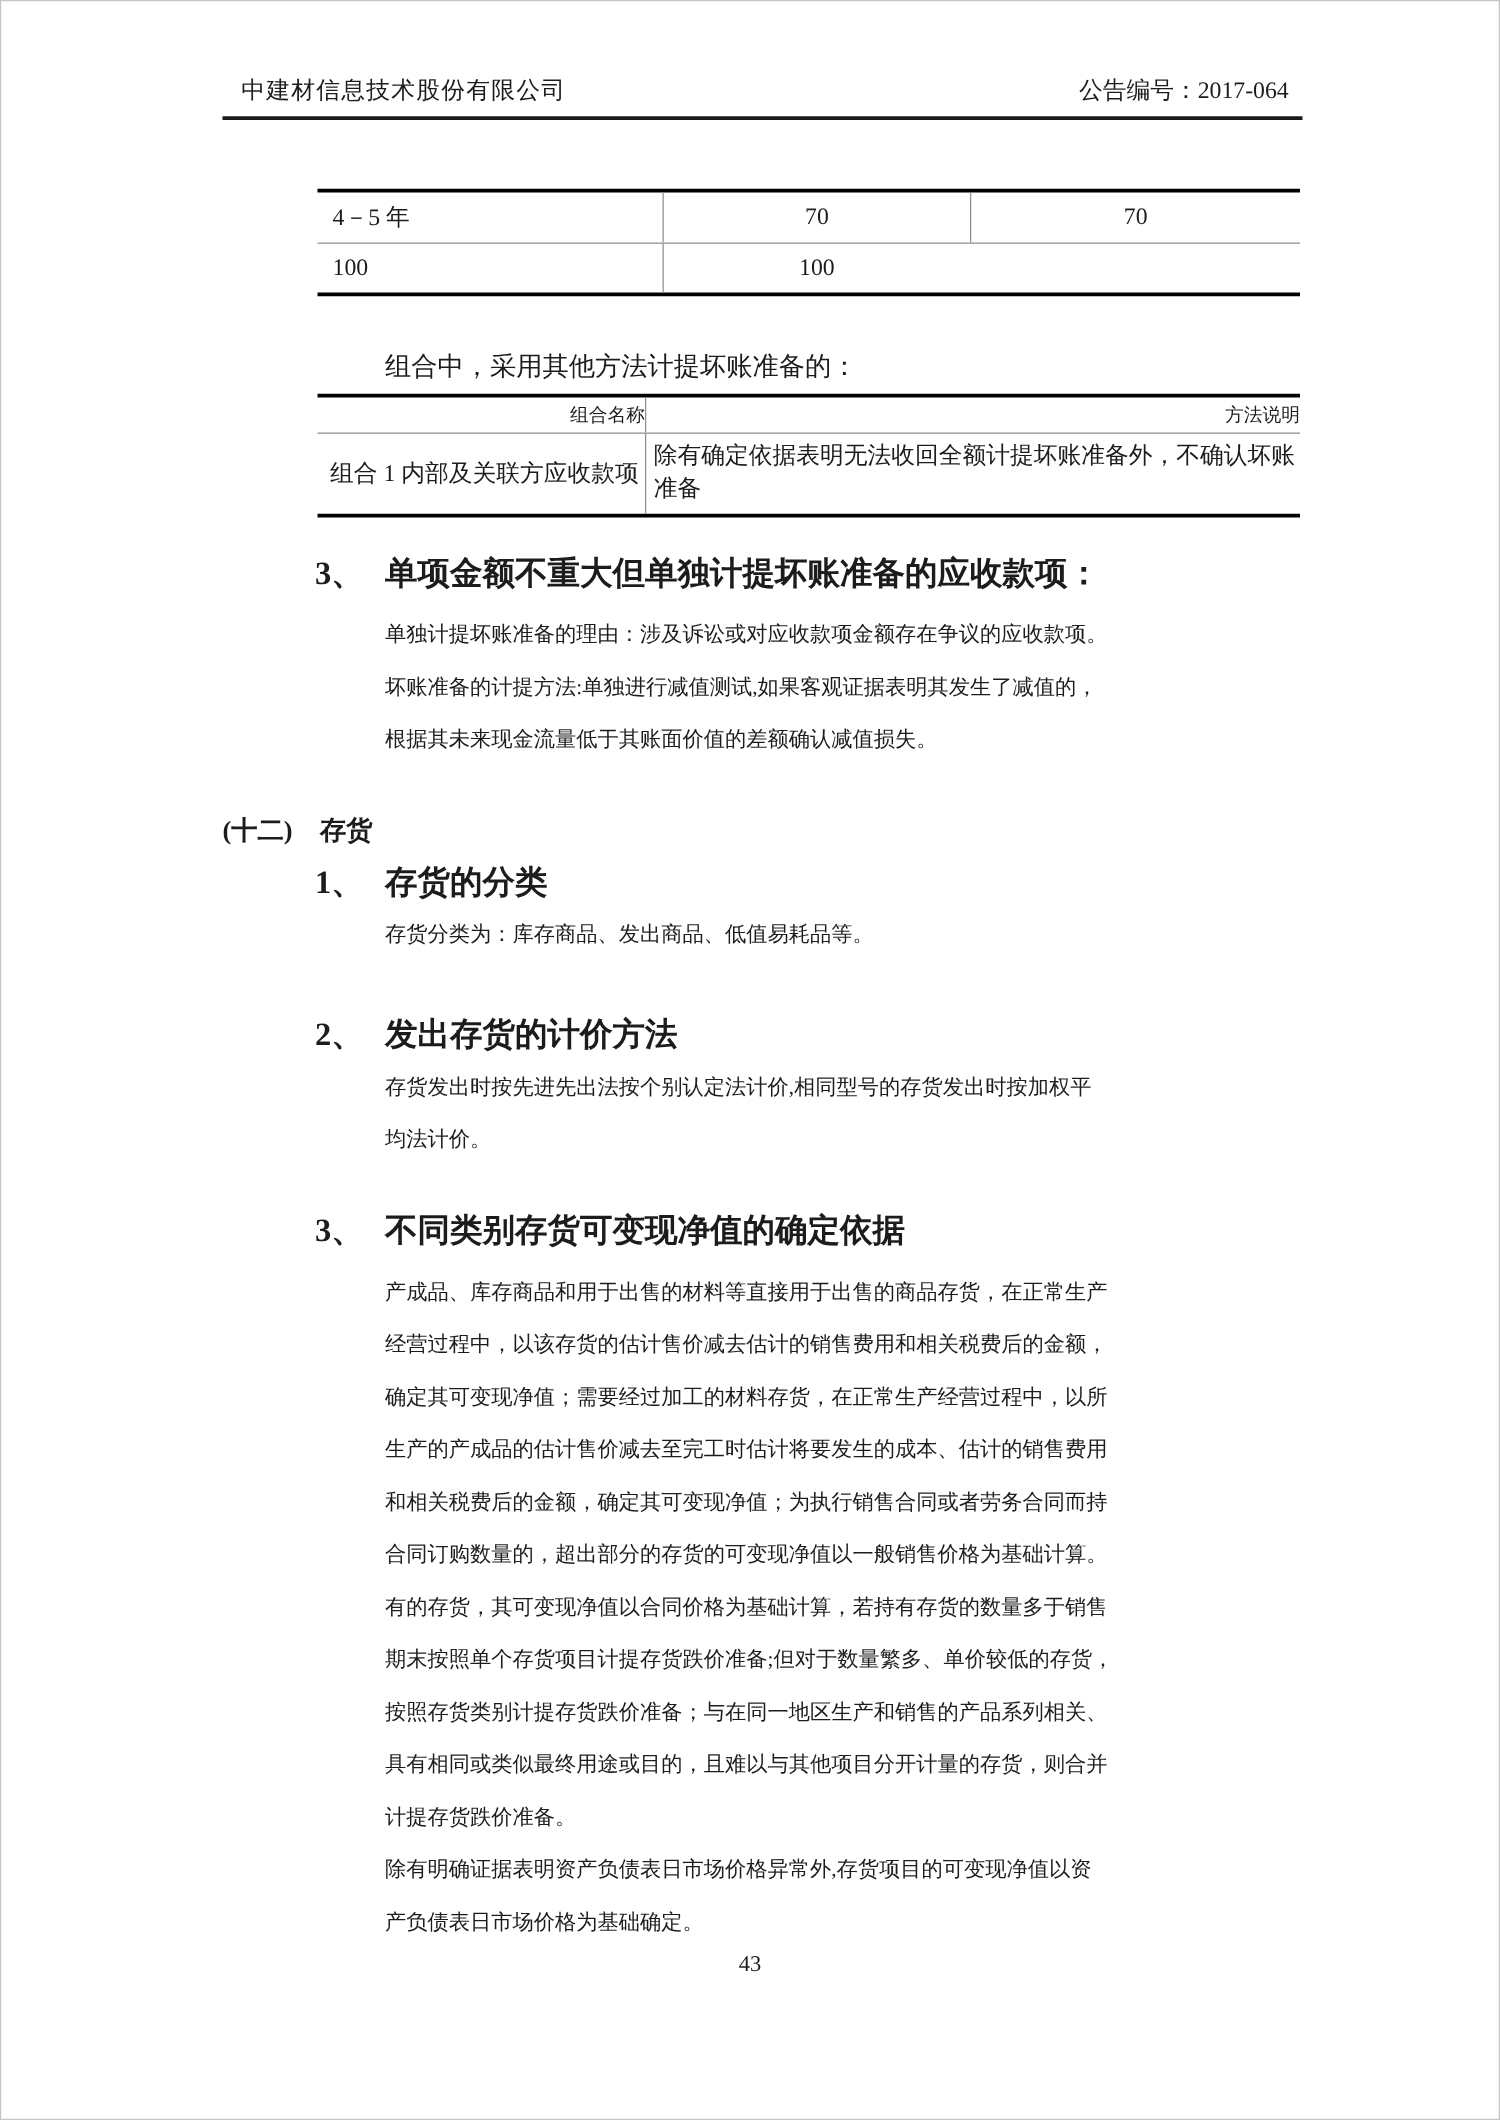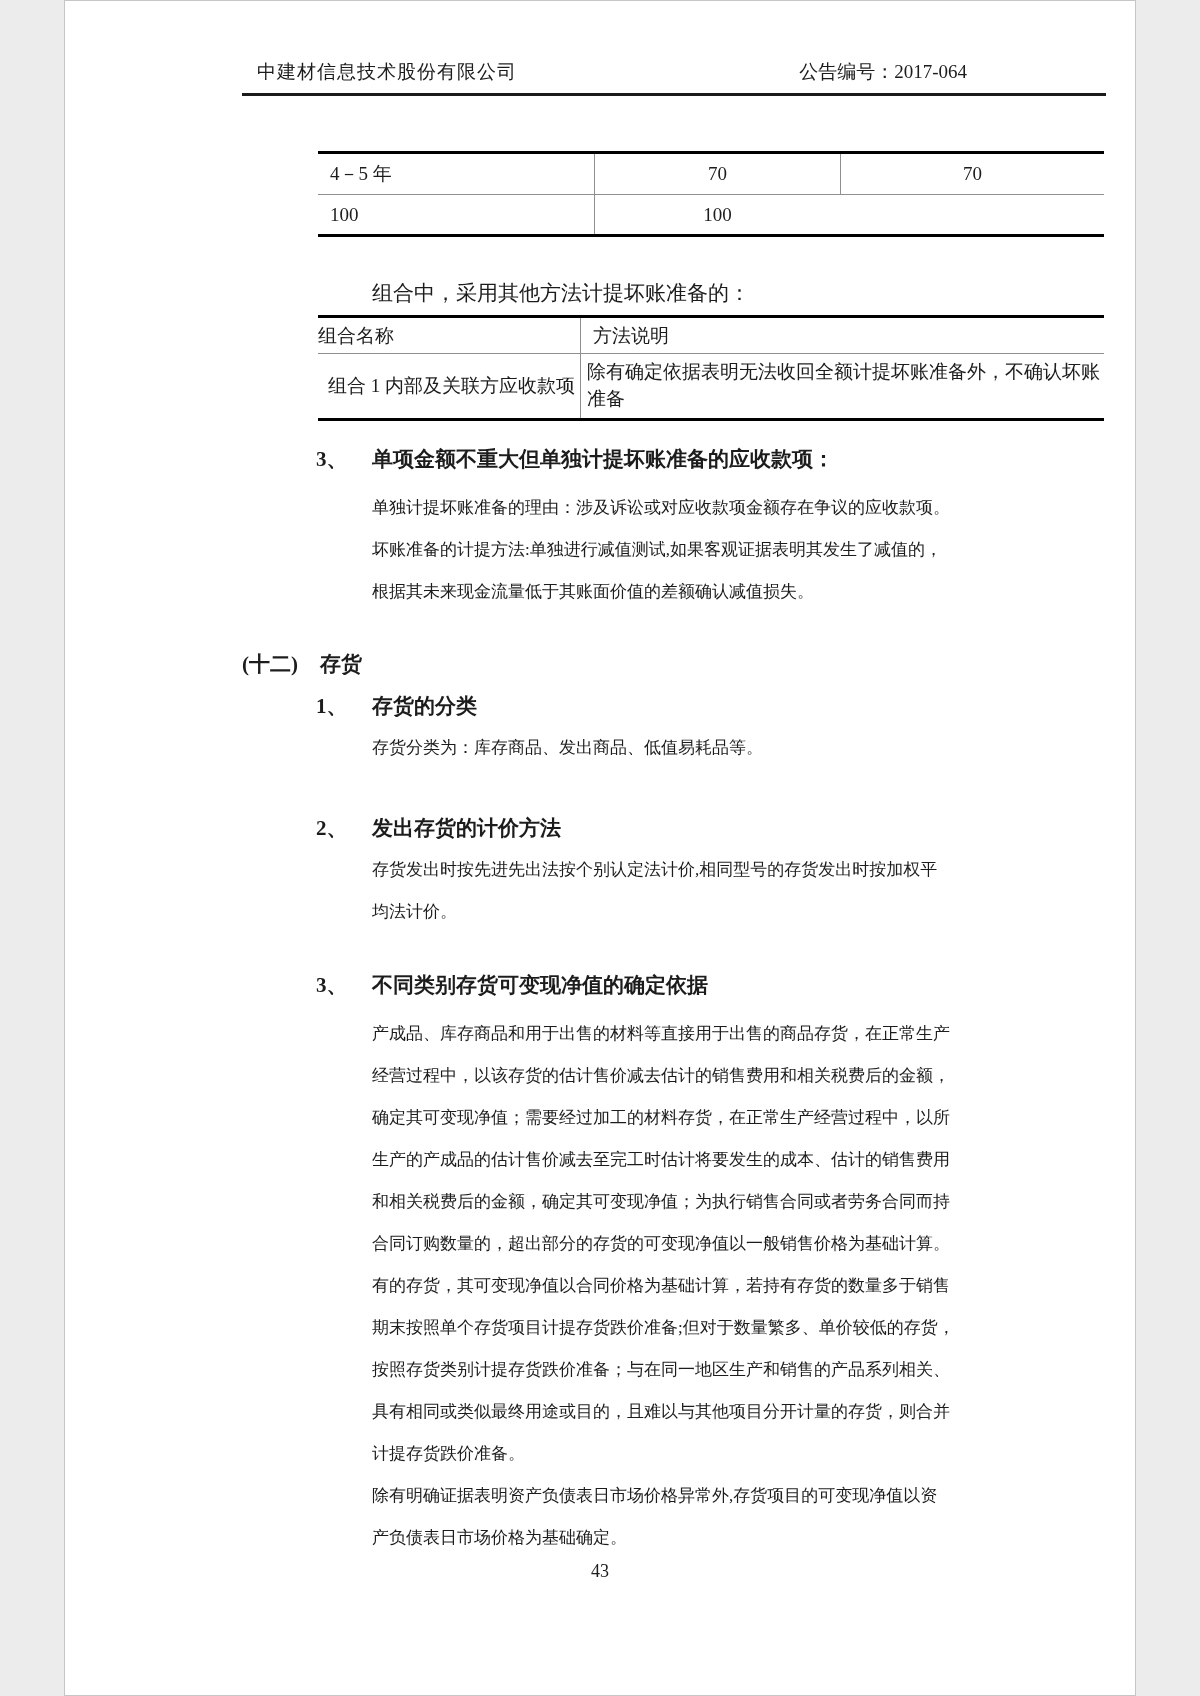--- a/index.html
+++ b/index.html
@@ -1,19 +1,19 @@
 <!DOCTYPE html>
 <html><head>
 <meta charset="utf-8">
 <style>
   * { box-sizing: border-box; }
   html,body { margin:0; padding:0; background:#ececec; }
   body { font-family: "Liberation Serif", "DejaVu Serif", serif; color:#1c1c1c; }
   .page {
-    position:relative; width:1072px; height:1696px; margin:0 auto;
+    position:relative; width:1200px; height:1696px; margin:0 auto;
     background:#ffffff; border:1px solid #c6c6c6; overflow:hidden;
   }
 
   
   .hdr-company { position:absolute; left:192px; top:58px; font-size:19px; letter-spacing:1px; white-space:nowrap; }
   .hdr-right   { position:absolute; right:168px; top:58px; font-size:19px; white-space:nowrap; }
   .hdr-rule    { position:absolute; left:177px; top:92px; width:864px; height:3px; background:#1b1b1b; }
 
   
   .table1 { position:absolute; left:253px; top:150px; width:786px;
@@ -24,28 +24,28 @@
   .t1-row > div:first-child { justify-content:flex-start; padding-left:12px; }
   .t1-row > div + div { border-left:1px solid #8f8f8f; }
 
   
   .intro { position:absolute; left:307px; top:278px; font-size:21px; line-height:28px; white-space:nowrap; }
 
   
   .table2 { position:absolute; left:253px; top:314px; width:786px;
             border-top:3px solid #000; border-bottom:3px solid #000; }
   .t2-head { display:grid; grid-template-columns:262px 524px; border-bottom:1px solid #8f8f8f; }
-  .t2-head > div { font-size:19px; text-align:left; padding:5px 0 4px 0; }
+  .t2-head > div { font-size:15px; text-align:right; padding:5px 0 4px 0; }
   .t2-head > div + div { border-left:1px solid #8f8f8f;padding-left:12px; }
   .t2-body { display:grid; grid-template-columns:262px 524px; }
   .t2-name { font-size:19px; display:flex; align-items:center; padding-left:10px; white-space:nowrap; }
   .t2-method { font-size:19px; border-left:1px solid #8f8f8f; padding:4px 2px 6px 6px; line-height:27px; }
 
   
-  .sec-heading { position:absolute; left:251px; font-size:21px; font-weight:bold; line-height:28px; white-space:nowrap; }
+  .sec-heading { position:absolute; left:251px; font-size:26px; font-weight:bold; line-height:28px; white-space:nowrap; }
   .h-num { display:inline-block; width:56px; }
   .sec12-heading { position:absolute; left:177px; top:649px; font-size:21px; font-weight:bold; line-height:28px; white-space:nowrap; }
   .h-num-wide { display:inline-block; width:78px; }
 
   
   .lines { position:absolute; left:307px; width:716px; }
   .bodyline { height:42px; line-height:42px; font-size:17px; white-space:nowrap; }
 
   #sec3-heading { top:444px; }
   #sec3-lines   { top:486px; }

